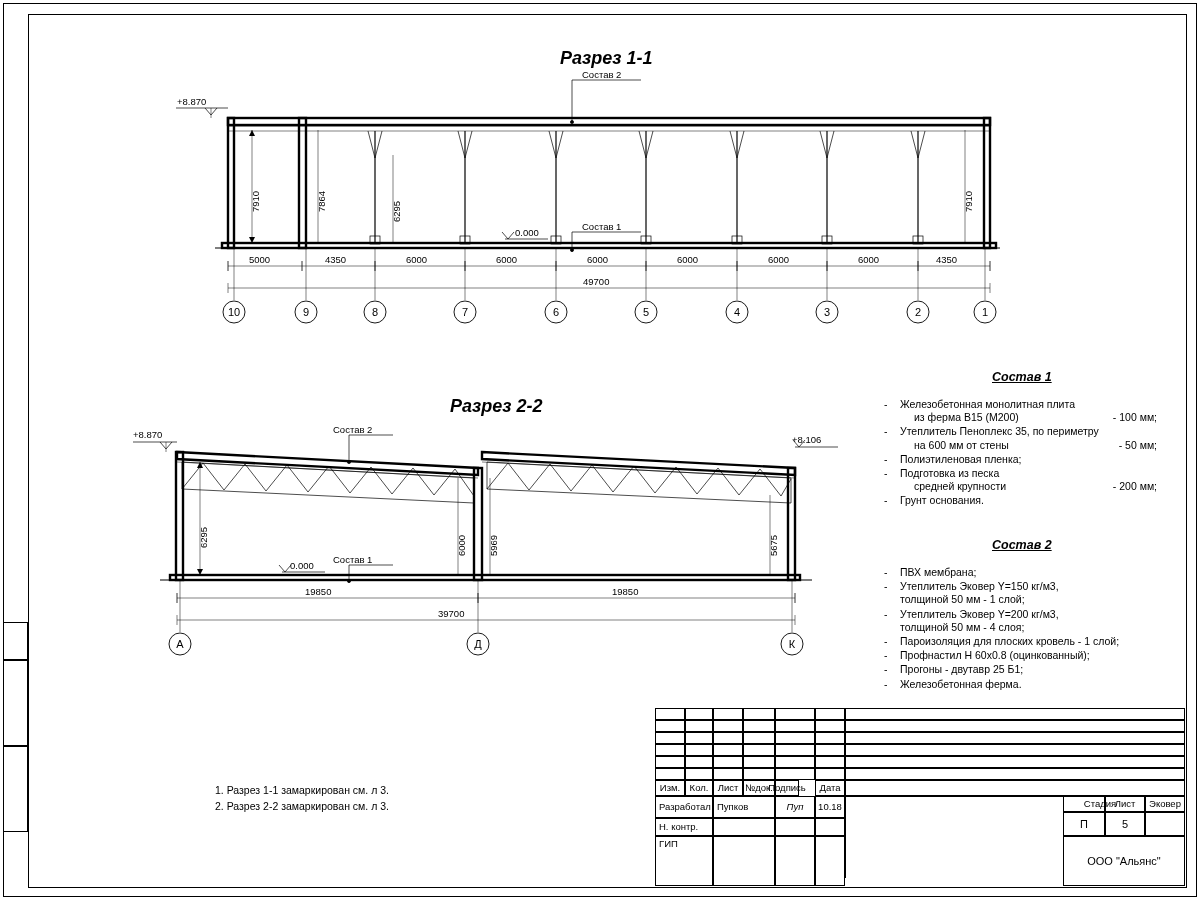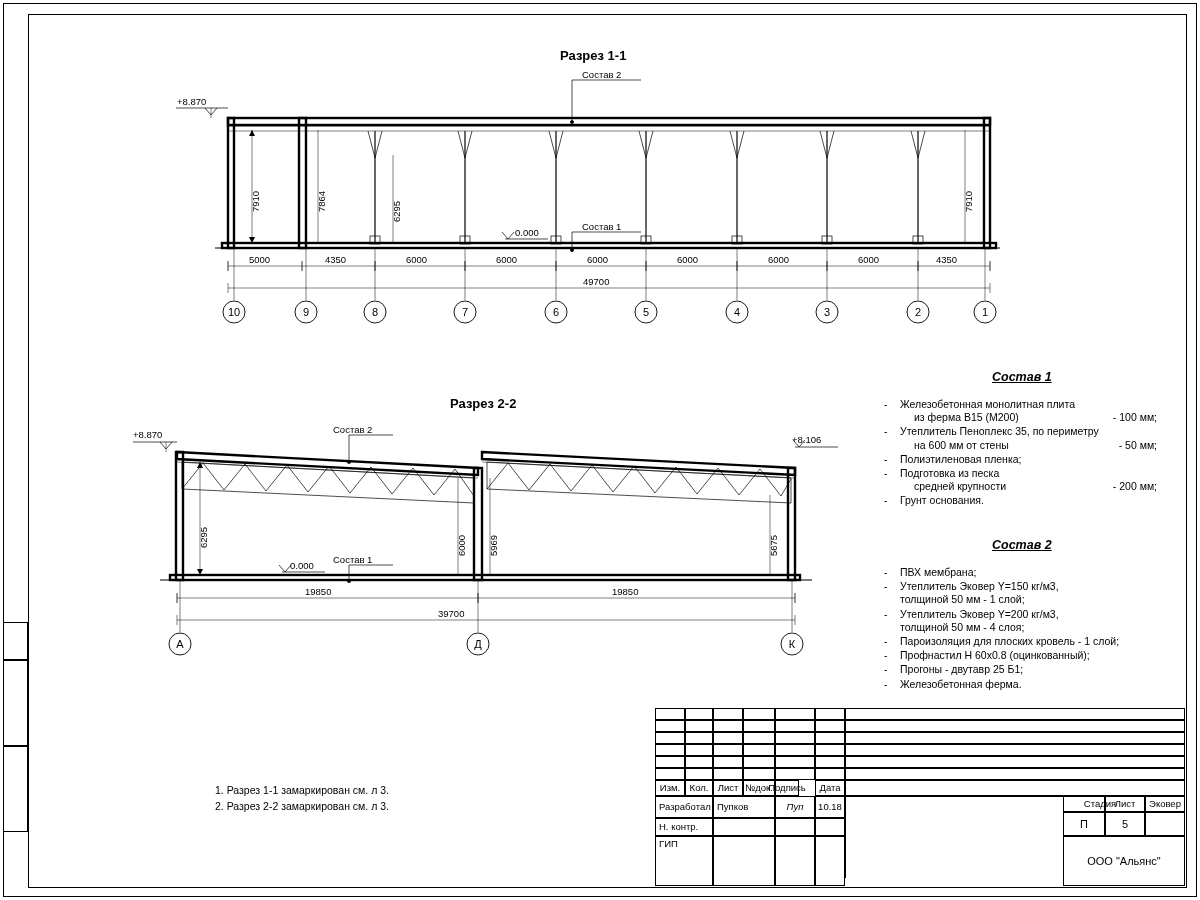--- a/index.html
+++ b/index.html
@@ -5,21 +5,21 @@
   html,body{margin:0;padding:0;background:#ffffff;}
   body{width:1200px;height:900px;position:relative;overflow:hidden;
        font-family:"Liberation Sans", sans-serif;color:#000;}
   .sheet{position:absolute;left:0;top:0;width:1200px;height:900px;}
   .frame-outer{position:absolute;left:3px;top:3px;width:1192px;height:892px;border:1px solid #000;}
   .frame-inner{position:absolute;left:28px;top:14px;width:1157px;height:872px;border:1.6px solid #000;}
   .tab{position:absolute;left:3px;width:25px;border:1px solid #000;box-sizing:border-box;}
   .tab1{top:622px;height:38px;}
   .tab2{top:660px;height:86px;}
   .tab3{top:746px;height:86px;}
-  .ttl{position:absolute;font-weight:bold;font-size:13px;white-space:nowrap;}
+  .ttl{position:absolute;font-style:italic;font-weight:bold;font-size:18px;white-space:nowrap;}
   .lblsm{position:absolute;font-size:9.5px;white-space:nowrap;}
   .vert{transform-origin:0 0;transform:rotate(-90deg);}
   svg{position:absolute;left:0;top:0;overflow:visible;}
   .ln{stroke:#000;fill:none;}
   .thin{stroke-width:0.7;}
   .hair{stroke-width:0.5;}
   .med{stroke-width:1.2;}
   .thick{stroke-width:2.4;}
   .dimln{stroke:#000;stroke-width:0.5;}
   .circ{fill:#fff;stroke:#000;stroke-width:0.9;}

